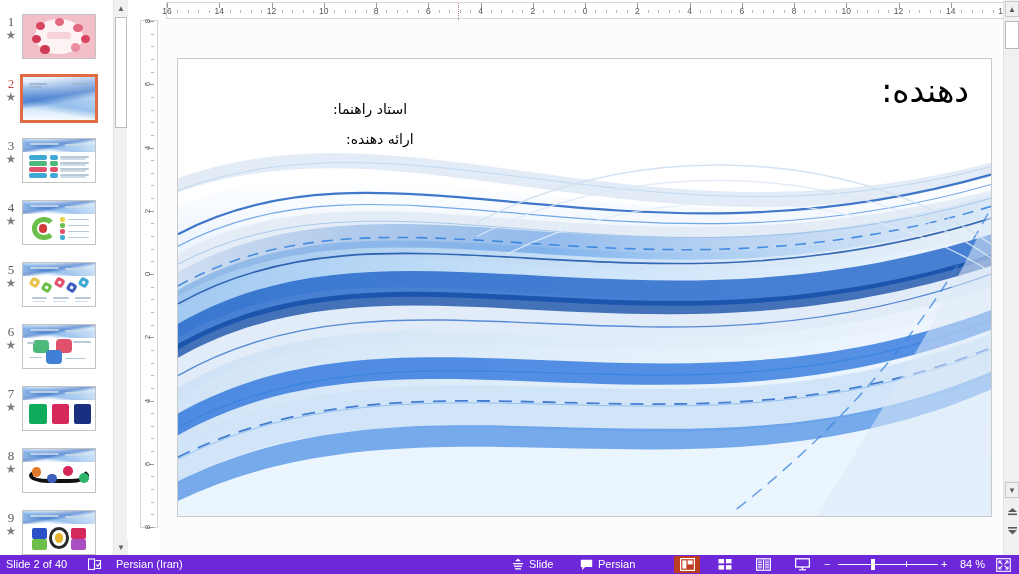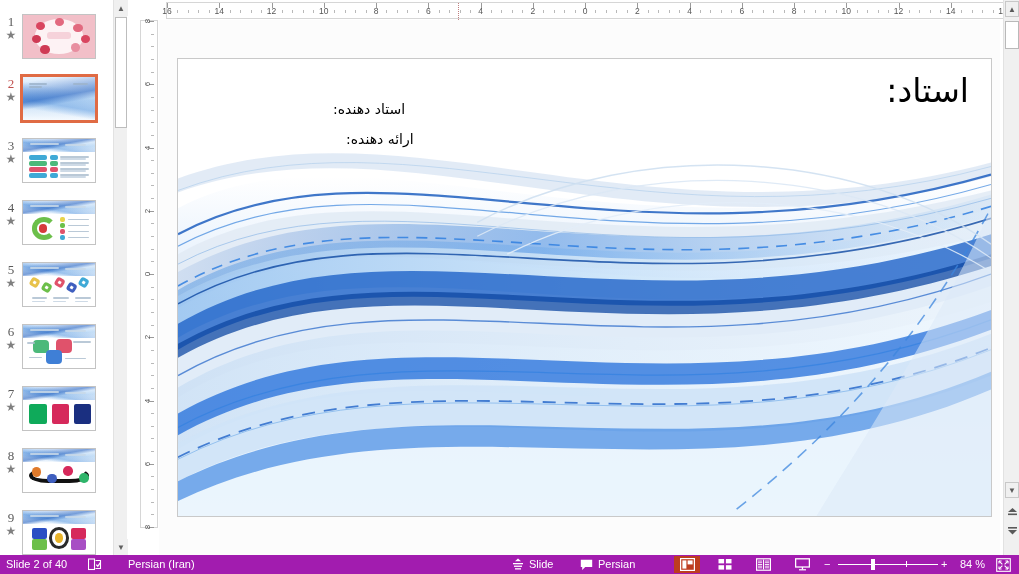--- a/index.html
+++ b/index.html
@@ -148,21 +148,21 @@
     position: absolute; left: 1px; width: 14px; height: 16px;
     color: #5a5a5a; font-size: 9px;
     display: flex; align-items: center; justify-content: center;
   }
   #main-scroll .msb-prev { top: 504px; }
   #main-scroll .msb-next { top: 522px; }
 
   
   #statusbar {
     position: absolute; left: 0; bottom: 0; width: 1019px; height: 19px;
-    background: #a21caf; color: #ffffff;
+    background: #6d28d9; color: #ffffff;
     font-size: 11px; line-height: 19px; user-select: none;
   }
   #statusbar .sb-item { position: absolute; top: 0; height: 19px;
                         display: flex; align-items: center; white-space: nowrap; }
   .sb-label { margin-left: 5px; }
   .sb-viewbtn {
     position: absolute; top: 1px; width: 26px; height: 17px;
     display: flex; align-items: center; justify-content: center;
   }
   .sb-viewbtn.active { background: #bd3d20; }
@@ -568,22 +568,22 @@
           <path d="M560,452 C690,350 760,250 815,150" fill="none" stroke="#3c86dd" stroke-width="1.6" stroke-dasharray="12 8" opacity=".75"></path>
 
           <path d="M300,164 C470,74 690,96 815,186" fill="none" stroke="#cfe0f1" stroke-width="1.4" opacity=".9"></path>
           <path d="M300,178 C472,90 690,112 815,200" fill="none" stroke="#dce8f5" stroke-width="1.2" opacity=".9"></path>
           <path d="M330,196 C490,116 690,134 815,214" fill="none" stroke="#e3edf8" stroke-width="1.2" opacity=".9"></path>
 
           <path d="M640,459 C720,330 780,230 815,150 L815,459 Z" fill="#dceaf8" opacity=".55"></path>
         </svg>
       </div>
 
-      <div class="slide-title">استاد:</div>
-      <div class="slide-sub s1">استاد دهنده:</div>
+      <div class="slide-title">دهنده:</div>
+      <div class="slide-sub s1">استاد راهنما:</div>
       <div class="slide-sub s2">ارائه دهنده:</div>
     </div>
   </div>
 
   <div id="main-scroll">
     <div class="msb-btn msb-up">▲</div>
     <div class="msb-thumb"></div>
     <div class="msb-btn msb-down">▼</div>
     <div class="msb-prev">
       <svg class="ic" width="11" height="9" viewBox="0 0 11 9" aria-hidden="true">
@@ -606,21 +606,21 @@
     </div>
 
     <div class="sb-item" style="left:88px;">
       <svg class="ic" width="14" height="13" viewBox="0 0 14 13" aria-hidden="true">
         <rect x="0.5" y="1" width="6" height="10.5" fill="none" stroke="#ffffff" stroke-width="1.1"></rect>
         <path d="M7.5 2.5 h5 v8 h-5" fill="none" stroke="#ffffff" stroke-width="1.1"></path>
         <path d="M8.3 6.6 l1.5 1.7 l2.6 -3.6" fill="none" stroke="#ffffff" stroke-width="1.3"></path>
       </svg>
     </div>
 
-    <div class="sb-item" style="left:128px;text-align:right;">
+    <div class="sb-item" style="left:116px;text-align:right;">
       <span>Persian (Iran)</span>
     </div>
 
     <div class="sb-item" style="left:512px;">
       <svg class="ic" width="12" height="13" viewBox="0 0 12 13" aria-hidden="true">
         <path d="M6 0.5 L9 3.2 H3 Z" fill="#ffffff"></path>
         <rect x="1" y="5" width="10" height="1.3" fill="#ffffff"></rect>
         <rect x="2" y="7.6" width="8" height="1.3" fill="#ffffff"></rect>
         <rect x="3" y="10.2" width="6" height="1.3" fill="#ffffff"></rect>
       </svg>

